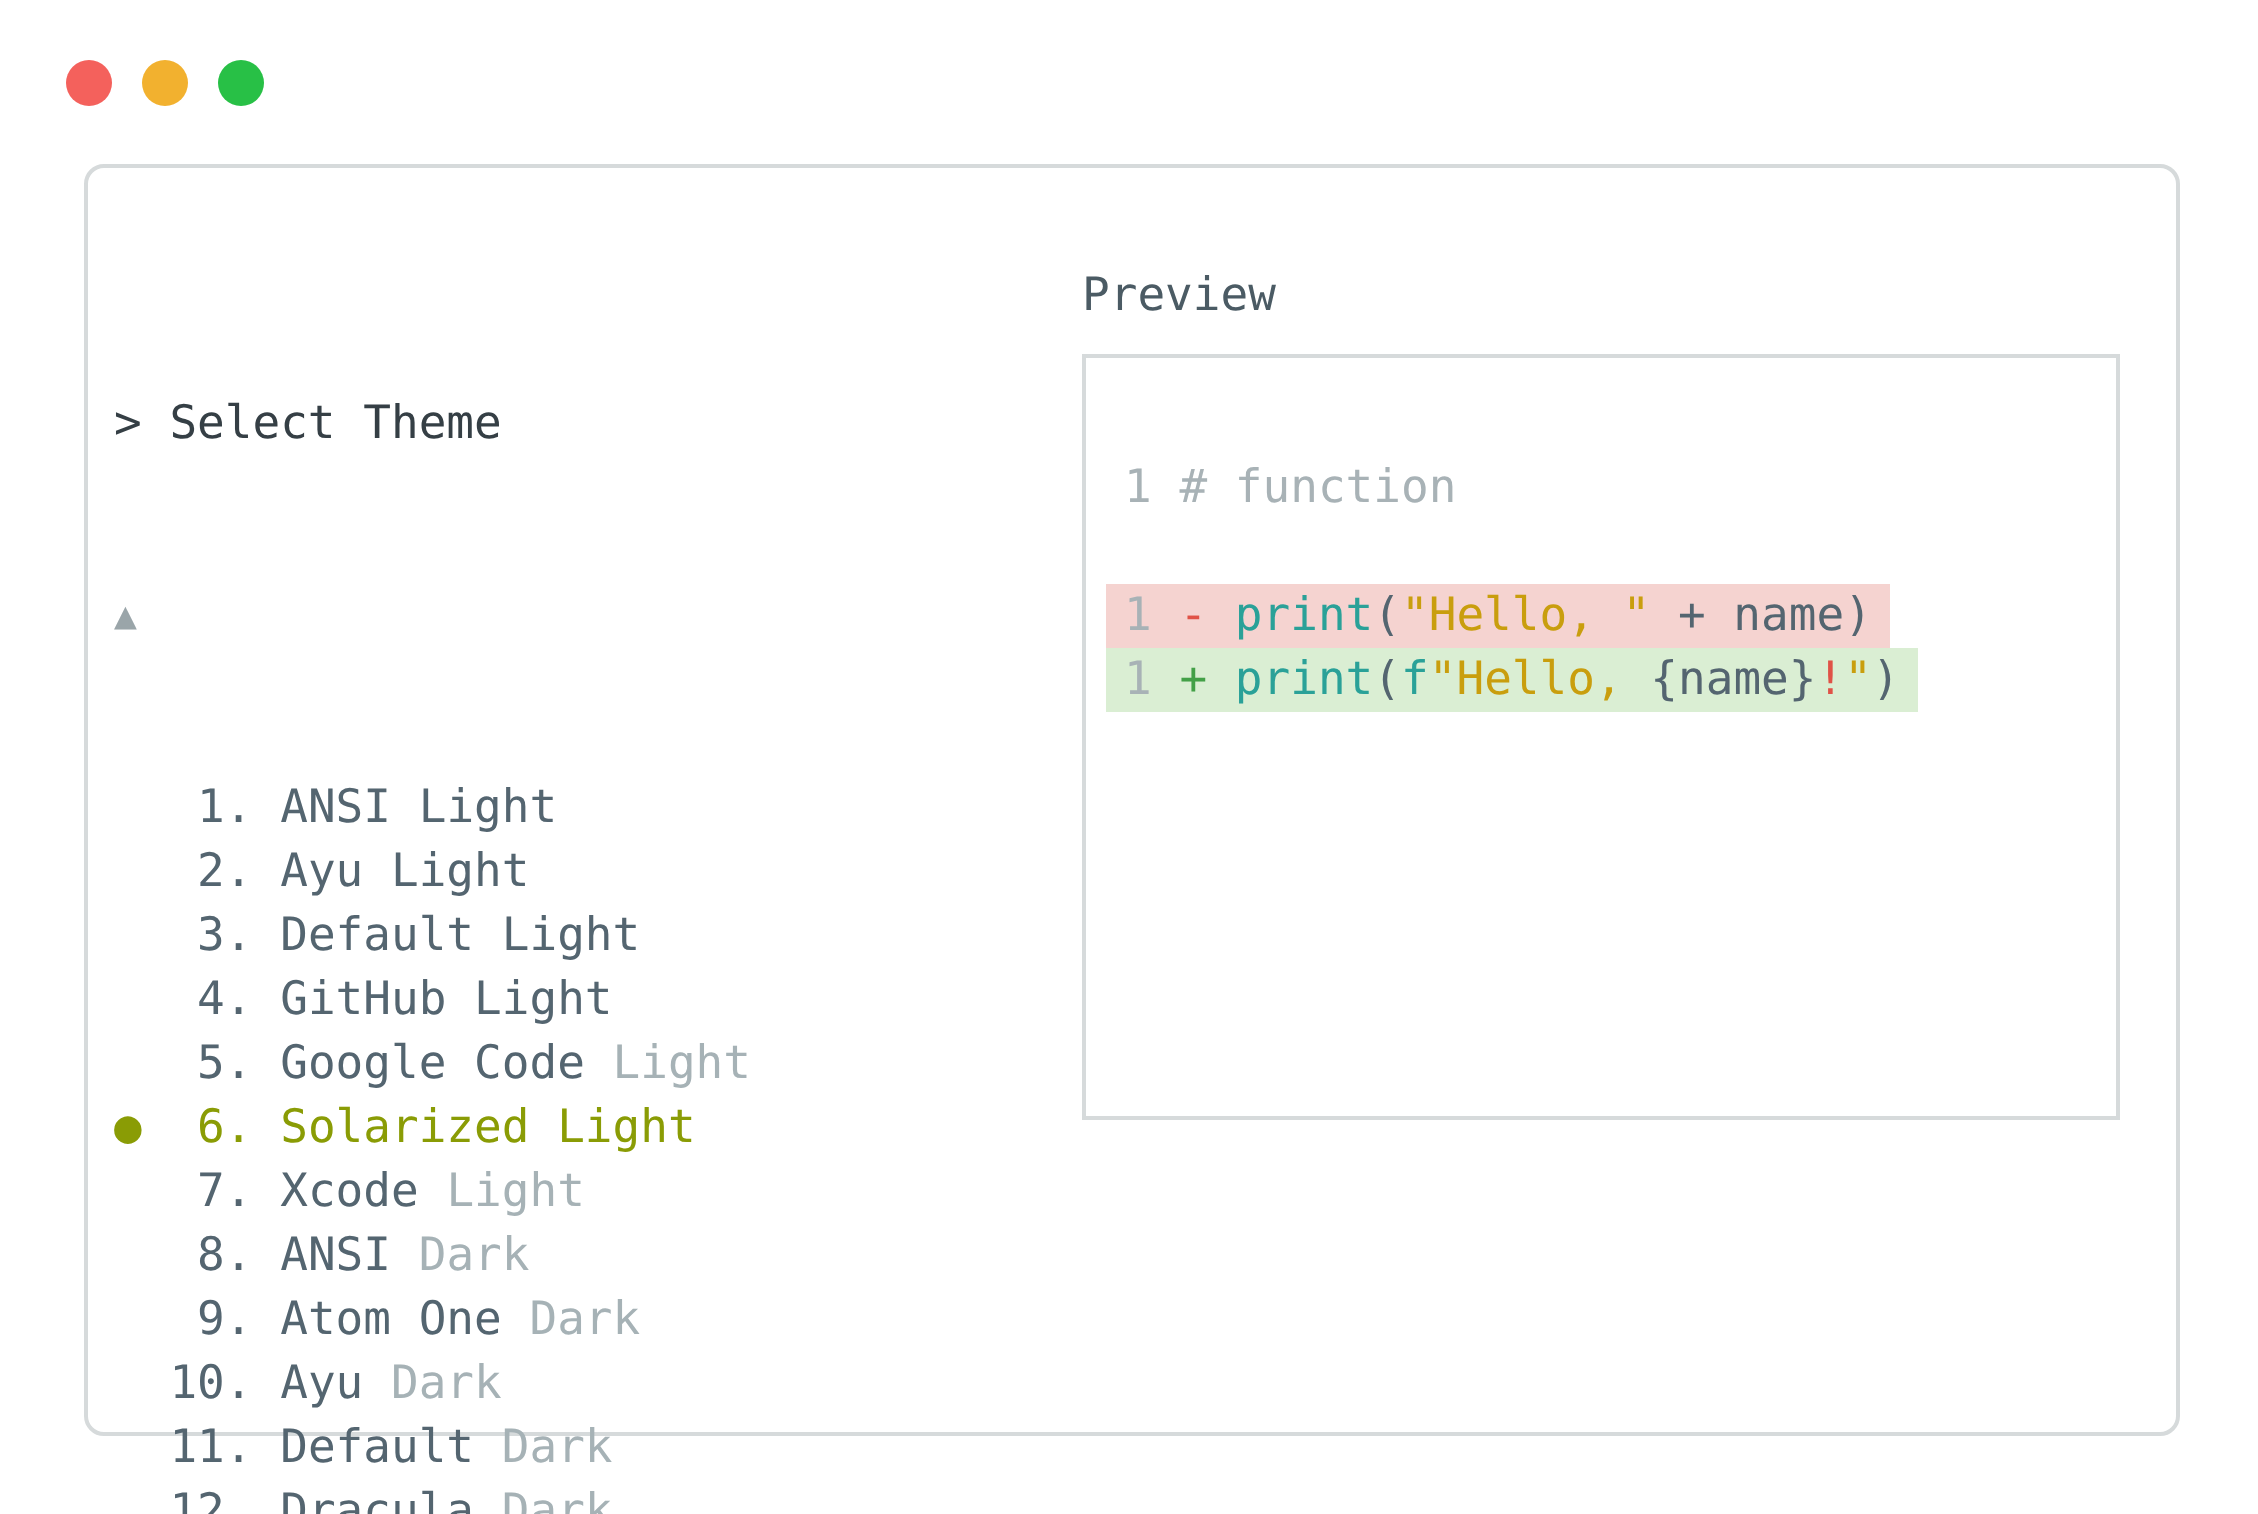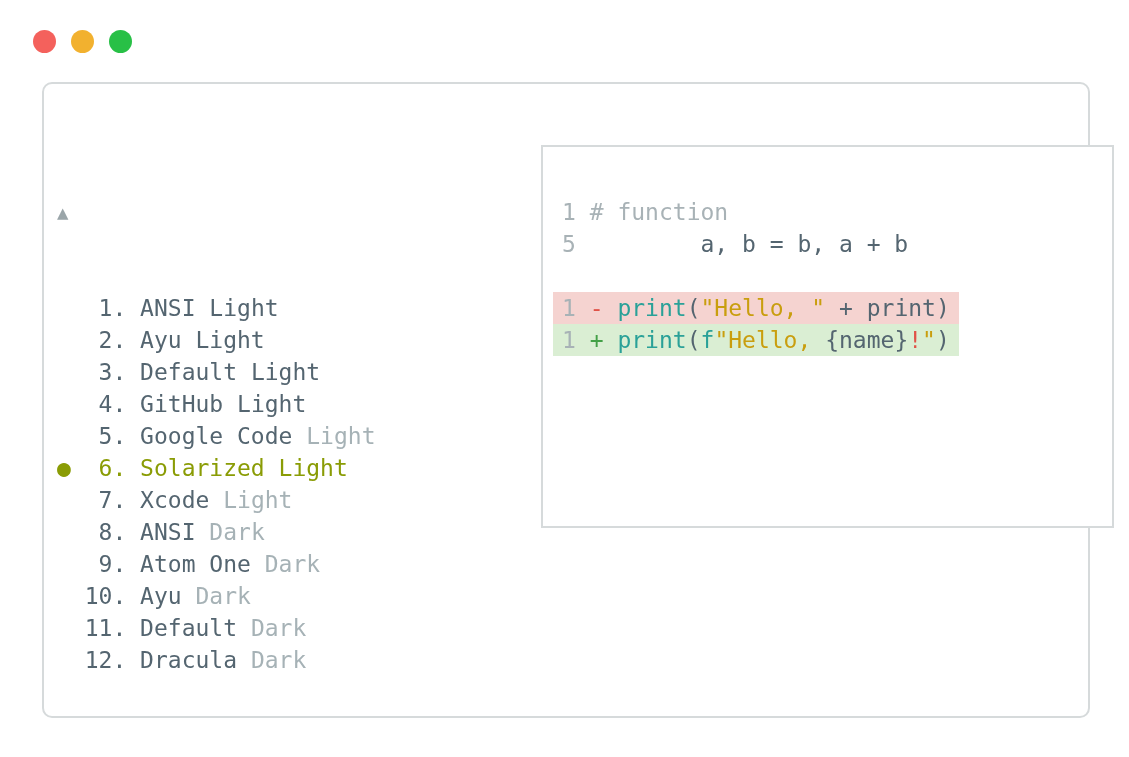--- a/index.html
+++ b/index.html
@@ -20,21 +20,21 @@
   .scroll-up{color:var(--scroll-up,#9aa5a9);font-size:19px;}
   .scroll-up,.scroll-down{display:block;height:32px;line-height:32px;cursor:pointer;}
   .trow{white-space:pre;height:32px;color:var(--text,#546570);cursor:pointer;}
   .trow .bullet{color:var(--selected,#8a9c05);}
   .trow.sel .tnum,.trow.sel .tname,.trow.sel .tqual{color:var(--selected,#8a9c05);}
   .tqual.muted{color:var(--muted,#a6b2b6);}
 
   
   .preview-panel{position:absolute;left:497px;top:48px;}
   .preview-label{color:var(--label,#4b5b64);height:32px;}
-  .code-box{margin-top:13px;width:573px;height:383px;box-sizing:border-box;
+  .code-box{margin-top:13px;width:519px;height:383px;box-sizing:border-box;
             border:2px solid var(--border,#d6dadb);background:#fff;overflow:hidden;
             padding:49px 0 0 19px;}
   .cl{white-space:pre;height:32px;}
   .ln{color:var(--comment,#a8b2b6);}
   .t-plain{color:var(--text,#546570);}
   .t-cmt{color:var(--comment,#a8b2b6);}
   .t-kw{color:var(--keyword,#268bd2);}
   .t-fn{color:var(--function,#2aa198);}
   .t-str{color:var(--string,#c99e0e);}
   .t-num{color:var(--number-literal,#8a9c05);}
@@ -50,31 +50,32 @@
 
 <div class="tl-bar">
   <div class="tl" style="background: rgb(244, 97, 92);"></div>
   <div class="tl" style="background: rgb(242, 177, 47);"></div>
   <div class="tl" style="background: rgb(40, 192, 70);"></div>
 </div>
 
 <div class="window">
 
   <div class="left-col">
+    <div class="prompt">&gt; Select Theme</div>
     <span class="scroll-up">▲</span>
     <div id="theme-items"><div class="trow"><span class="bullet">  </span><span class="tnum"> 1. </span><span class="tname">ANSI </span><span class="tqual">Light</span></div><div class="trow"><span class="bullet">  </span><span class="tnum"> 2. </span><span class="tname">Ayu </span><span class="tqual">Light</span></div><div class="trow"><span class="bullet">  </span><span class="tnum"> 3. </span><span class="tname">Default </span><span class="tqual">Light</span></div><div class="trow"><span class="bullet">  </span><span class="tnum"> 4. </span><span class="tname">GitHub </span><span class="tqual">Light</span></div><div class="trow"><span class="bullet">  </span><span class="tnum"> 5. </span><span class="tname">Google Code </span><span class="tqual muted">Light</span></div><div class="trow sel"><span class="bullet">● </span><span class="tnum"> 6. </span><span class="tname">Solarized </span><span class="tqual">Light</span></div><div class="trow"><span class="bullet">  </span><span class="tnum"> 7. </span><span class="tname">Xcode </span><span class="tqual muted">Light</span></div><div class="trow"><span class="bullet">  </span><span class="tnum"> 8. </span><span class="tname">ANSI </span><span class="tqual muted">Dark</span></div><div class="trow"><span class="bullet">  </span><span class="tnum"> 9. </span><span class="tname">Atom One </span><span class="tqual muted">Dark</span></div><div class="trow"><span class="bullet">  </span><span class="tnum">10. </span><span class="tname">Ayu </span><span class="tqual muted">Dark</span></div><div class="trow"><span class="bullet">  </span><span class="tnum">11. </span><span class="tname">Default </span><span class="tqual muted">Dark</span></div><div class="trow"><span class="bullet">  </span><span class="tnum">12. </span><span class="tname">Dracula </span><span class="tqual muted">Dark</span></div></div>
     
     
   </div>
 
   <div class="preview-panel">
+    <div class="preview-label">Preview</div>
     <div class="code-box">
       <div id="code-lines">
           <div class="cl"><span class="ln">1 </span><span class="t-cmt"># function</span></div>
-          <div class="cl"><span class="ln">5 </span><span class="t-plain">        a, b = b, a + b</span></div>
           <div class="cl"><span class="ln">  </span></div>
-          <div class="cl"><span class="dl removed"><span class="ln">1 </span><span class="t-minus">- </span><span class="t-fn">print</span><span class="t-plain">(</span><span class="t-str">"Hello, "</span><span class="t-plain"> + print)</span></span></div>
+          <div class="cl"><span class="dl removed"><span class="ln">1 </span><span class="t-minus">- </span><span class="t-fn">print</span><span class="t-plain">(</span><span class="t-str">"Hello, "</span><span class="t-plain"> + name)</span></span></div>
           <div class="cl"><span class="dl added"><span class="ln">1 </span><span class="t-plus">+ </span><span class="t-fn">print</span><span class="t-plain">(</span><span class="t-fn">f</span><span class="t-str">"Hello, </span><span class="t-plain">{name}</span><span class="t-bang">!</span><span class="t-str">"</span><span class="t-plain">)</span></span></div>
         </div>
     </div>
   </div>
 
 </div>
 
 </body></html>

